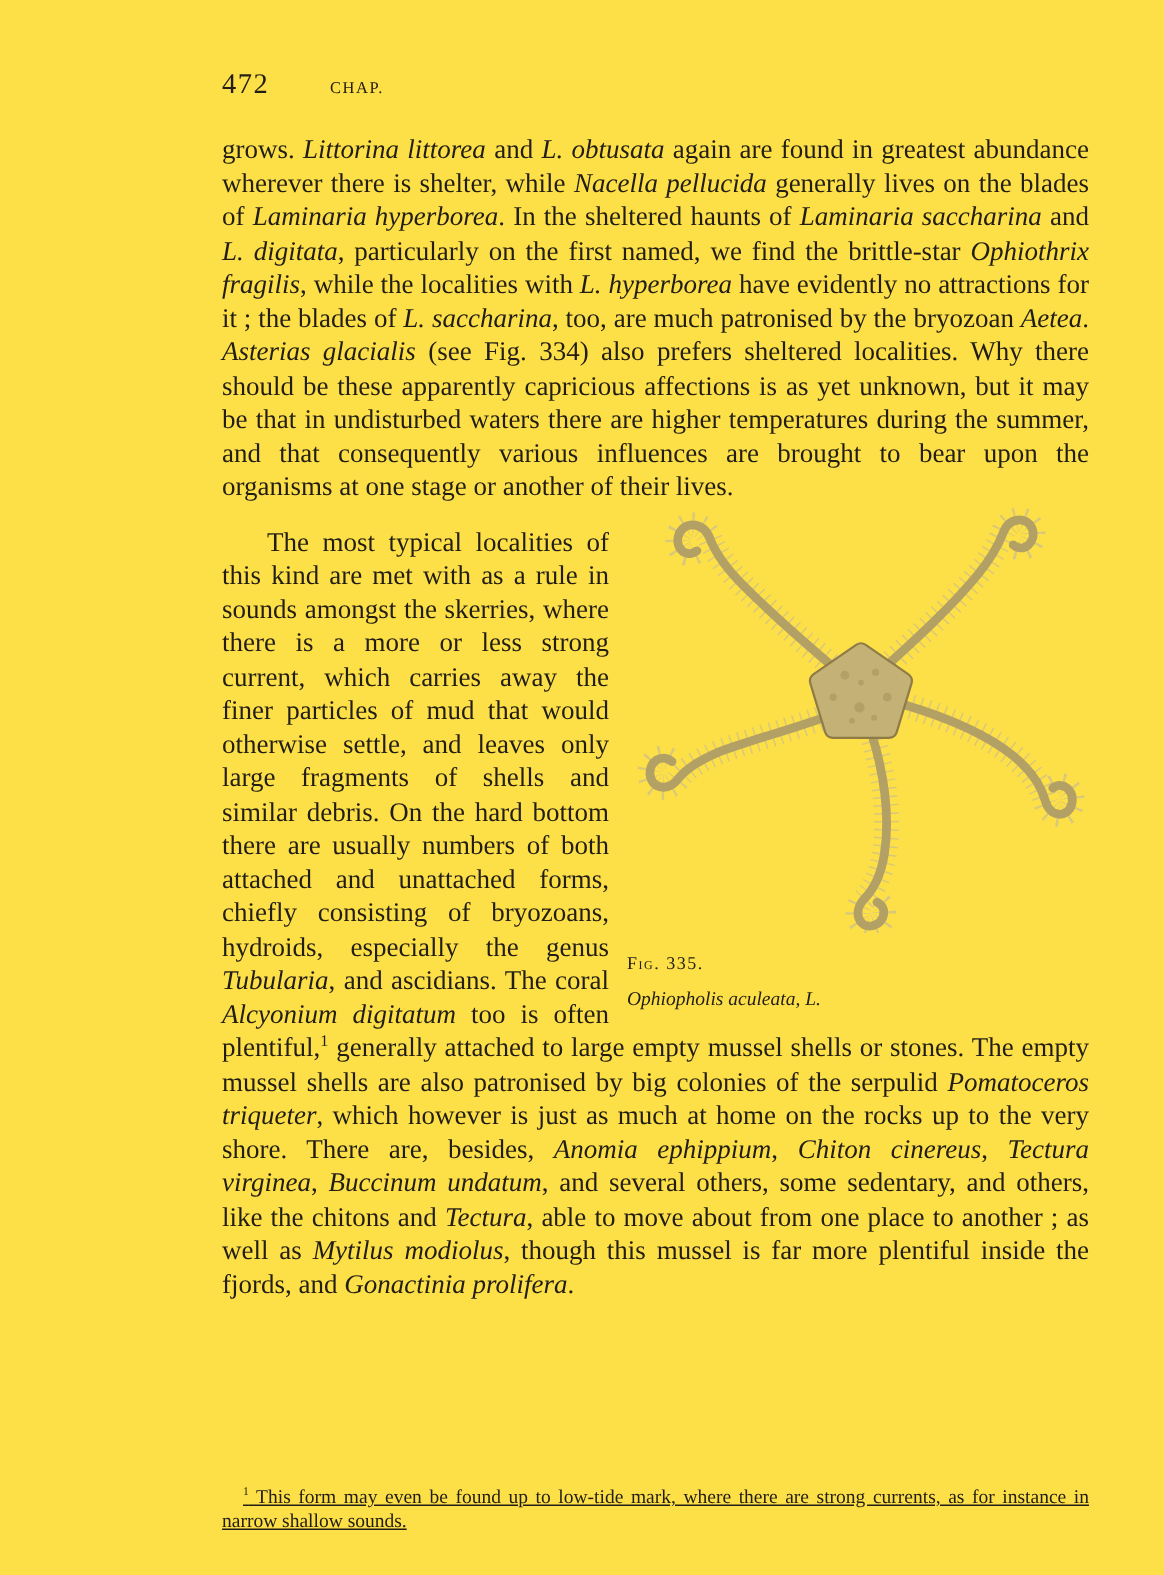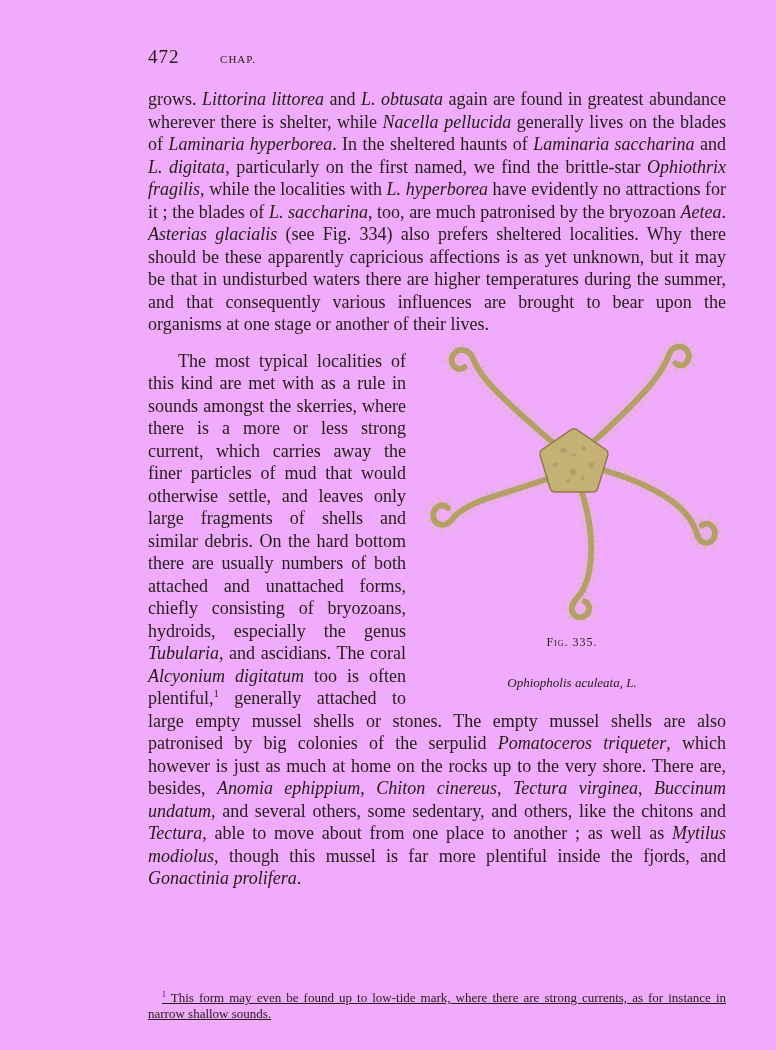--- a/index.html
+++ b/index.html
@@ -1,47 +1,47 @@
 <!DOCTYPE html>
 <html><head>
 <meta charset="utf-8">
 <style>
   * { margin:0; padding:0; box-sizing:border-box; }
   html,body { background:#ffffff; }
   .page {
     position:relative;
     width:776px; height:1050px;
-    background:#f0abfc;
+    background:#fde047;
     overflow:hidden;
     font-family:"Liberation Serif", serif;
     color:#221d15;
   }
   .header {
     position:absolute; top:46px; left:148px; width:578px;
     display:flex; align-items:baseline;
   }
   .page-num { font-size:19px; letter-spacing:1px; width:60px; }
   .running-title { flex:1; text-align:center; font-size:24px; letter-spacing:3px; white-space:nowrap; }
   .chap { font-size:11px; letter-spacing:1px; width:60px; text-align:center; }
   .content {
     position:absolute; top:88px; left:148px; width:578px;
     font-size:18px; line-height:22.5px; text-align:justify;
   }
   p.para2 { margin-top:14px; text-indent:30px; }
   .figure-block {
     display:block; float:right; width:308px;
     margin:-16px 0 6px 12px;
-    text-align:center; text-indent:0;
+    text-align:left; text-indent:0;
   }
   .fig-caption-num {
     display:block; font-size:12px; letter-spacing:1px;
     font-variant:small-caps; margin-top:4px;
   }
   .fig-caption-species {
-    display:block; font-size:13px; font-style:italic; margin-top:18px;
+    display:block; font-size:13px; font-style:italic; margin-top:1px;
   }
   .margin-note {
     position:absolute; top:376px; left:46px; width:98px;
     font-size:12px; font-weight:bold; line-height:15px;
   }
   .footnote {
     position:absolute; top:990px; left:148px; width:578px;
     font-size:13px; line-height:16px; text-align:justify; text-indent:14px;text-decoration:underline;
   }
   sup { font-size:0.6em; vertical-align:super; line-height:0; }

